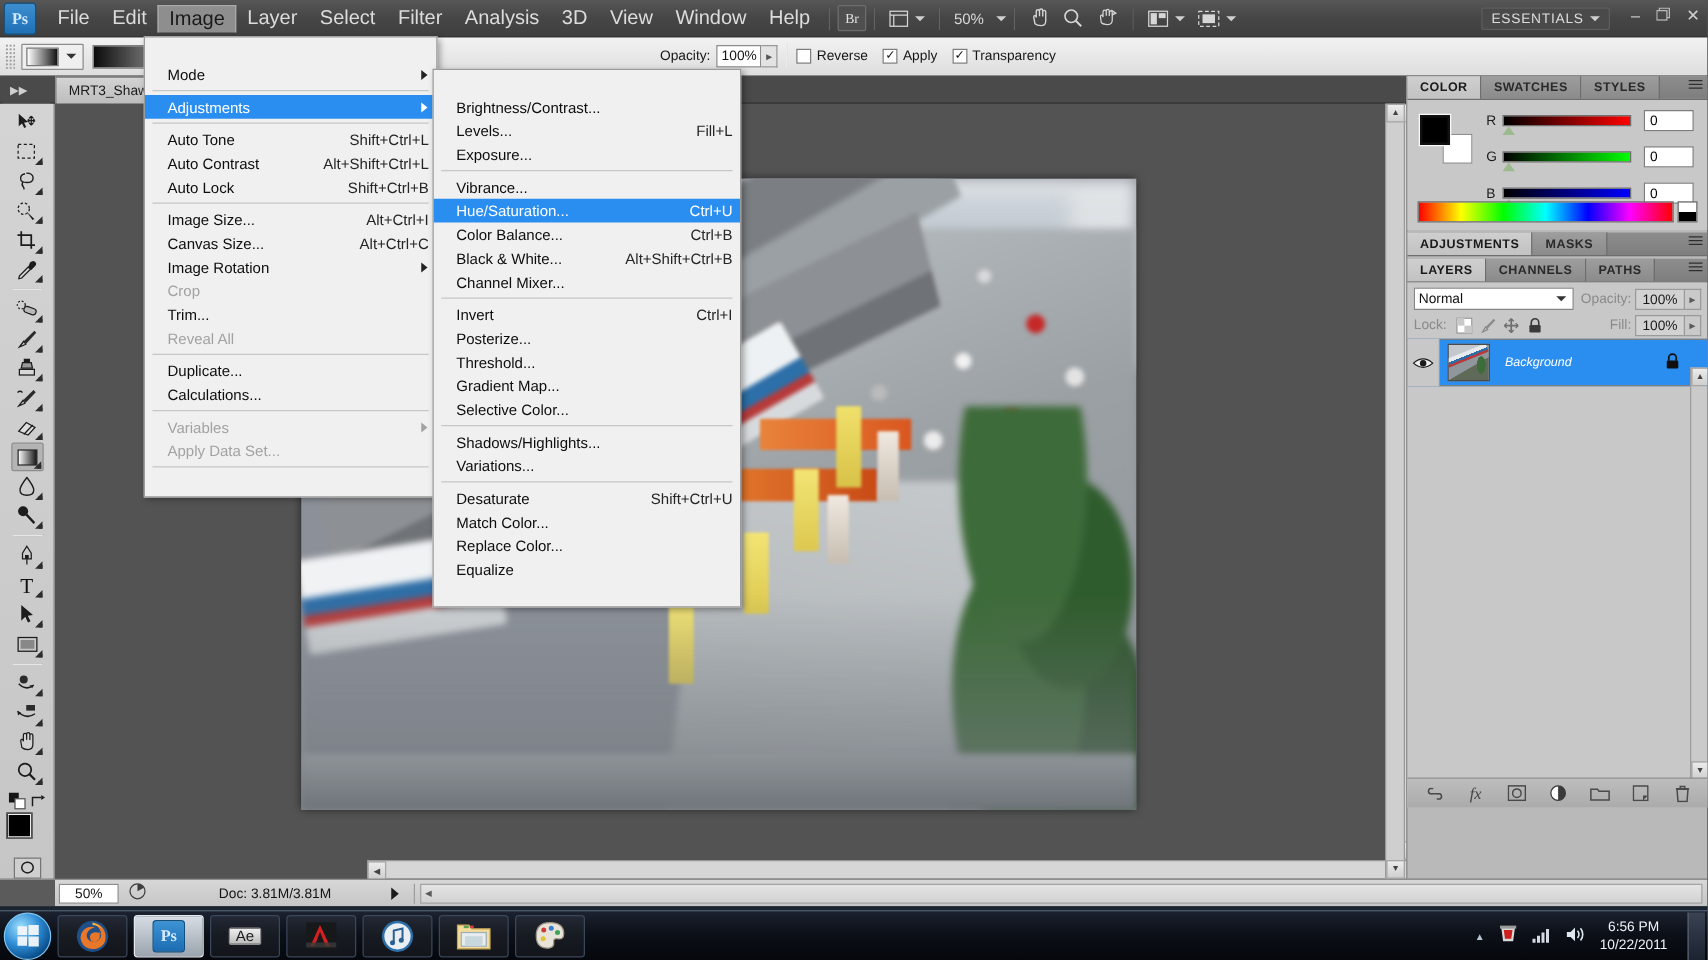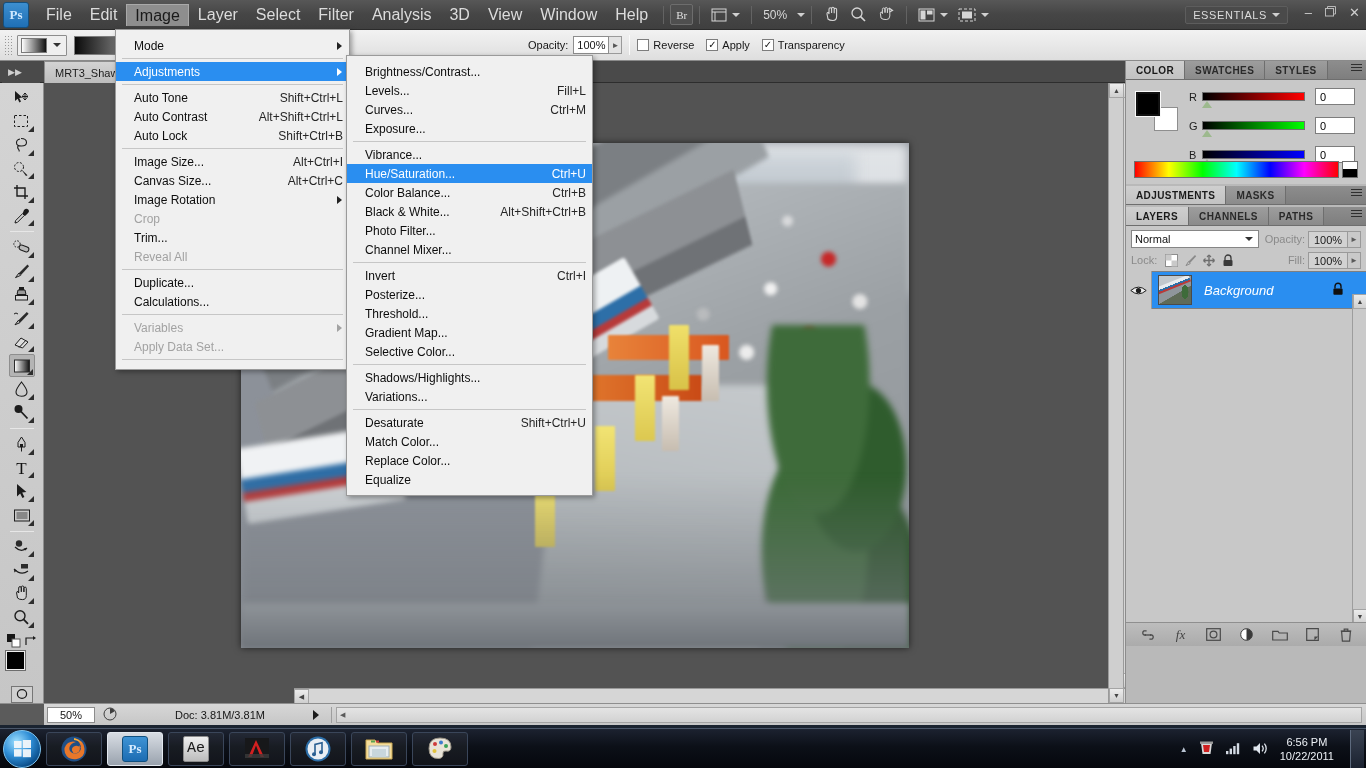--- a/index.html
+++ b/index.html
@@ -281,38 +281,38 @@
   .num-arrow { width:13px; height:17px; background:#c9c9c9; border:1px solid #9a9a9a; border-left:none;
                display:flex; align-items:center; justify-content:center; font-size:8px; color:#5a5a5a; }
   .lay-row2 { display:flex; align-items:center; height:22px; padding:0 5px; }
   .lock-icon { width:16px; height:16px; display:flex; align-items:center; justify-content:center; margin-right:3px; }
   .layer-item { display:flex; align-items:center; height:38px; background:#2a8ef0;
                 border-top:1px solid #7f7f7f; border-bottom:1px solid #7f7f7f; position:relative; }
   .eye-cell { width:26px; height:38px; display:flex; align-items:center; justify-content:center;
               background:#c8c8c8; border-right:1px solid #9a9a9a; }
   .layer-thumb { width:34px; height:30px; margin-left:6px; border:1px solid #4a4a4a;
                  overflow:hidden; position:relative; background:#98a0a8; }
-  .layer-name { color:#fff; font-style:italic; font-size:13px; margin-left:12px; }
+  .layer-name { color:#fff; font-style:italic; font-size:10px; margin-left:12px; }
   .layer-lock { position:absolute; right:22px; }
   .lay-scroll { position:absolute; right:0; top:68px; width:14px; bottom:22px;
                 background:#cacaca; border-left:1px solid #9d9d9d; }
   .panel-footer { position:absolute; left:0; bottom:0; width:241px; height:24px;
     background:linear-gradient(180deg,#bdbdbd,#ababab); border-top:1px solid #8f8f8f;
     display:flex; align-items:center; justify-content:center; gap:17px; }
   .pf-icon { width:16px; height:16px; display:flex; align-items:center; justify-content:center; }
 
   
   .dockscroll { position:absolute; left:1108px; top:83px; width:16px; height:620px;
                 background:#cfcfcf; border-left:1px solid #9a9a9a; border-right:1px solid #9a9a9a; }
 
   
   .menu-panel {
     position:absolute; background:#f0f0f0; border:1px solid #9a9a9a;
     box-shadow:2px 2px 5px rgba(0,0,0,.35); font-size:12px; color:#0d0d0d;
-    z-index:50; padding:6px 0;
+    z-index:50; padding:20px 0;
   }
   .mrow { display:flex; align-items:center; height:19px; padding:0 6px 0 18px;
           position:relative; white-space:nowrap; }
   .mrow .lbl { flex:1; }
   .mrow .acc { color:#262626; margin-left:26px; }
   .mrow.sel { background:#2a8ef0; color:#fff; }
   .mrow.sel .acc { color:#fff; }
   .mrow.dis { color:#a2a2a2; }
   .mrow .sub { position:absolute; right:7px; width:0;height:0;
        border-top:4px solid transparent;border-bottom:4px solid transparent;border-left:5px solid #222; }
@@ -934,44 +934,37 @@
 
   <div class="menu-panel" id="menu-adjust">
     <div class="mrow">
       <span class="lbl">Brightness/Contrast...</span>
     </div>
     <div class="mrow">
       <span class="lbl">Levels...</span>
       <span class="acc">Fill+L</span>
     </div>
     <div class="mrow">
-      <span class="lbl">Curves...</span>
-      <span class="acc">Ctrl+M</span>
-    </div>
-    <div class="mrow">
       <span class="lbl">Exposure...</span>
     </div>
     <div class="msep"></div>
     <div class="mrow">
       <span class="lbl">Vibrance...</span>
     </div>
     <div class="mrow sel">
       <span class="lbl">Hue/Saturation...</span>
       <span class="acc">Ctrl+U</span>
     </div>
     <div class="mrow">
       <span class="lbl">Color Balance...</span>
       <span class="acc">Ctrl+B</span>
     </div>
     <div class="mrow">
       <span class="lbl">Black &amp; White...</span>
       <span class="acc">Alt+Shift+Ctrl+B</span>
-    </div>
-    <div class="mrow">
-      <span class="lbl">Photo Filter...</span>
     </div>
     <div class="mrow">
       <span class="lbl">Channel Mixer...</span>
     </div>
     <div class="msep"></div>
     <div class="mrow">
       <span class="lbl">Invert</span>
       <span class="acc">Ctrl+I</span>
     </div>
     <div class="mrow">
@@ -1041,21 +1034,21 @@
       <svg width="28" height="28" viewBox="0 0 28 28">
         <circle cx="14" cy="14" r="12.5" fill="#1f4f86"></circle>
         <path d="M14 3 Q24 5 24.5 14 Q25 22 17 24 Q8 25.5 5 18 Q3 12 8 8 Q12 5.5 16 7 Q11 8 9.5 12 Q8.5 16 12.5 18 Q17 20 20 16 Q22 13 19 10 Q21.5 16 17 18 Q13 19.5 12 15.6 Q11.4 12 15 11 Q19 10 21 13.5 Q21.5 8 14 3 Z" fill="#e8772a"></path>
         <path d="M14 3 Q20 4.5 22 9 Q19.5 5.5 14 5 Z" fill="#f5b23e"></path>
       </svg>
     </div>
     <div class="tb-item active">
       <span style="display:flex;align-items:center;justify-content:center;width:26px;height:26px;border-radius:3px;background:linear-gradient(180deg,#3e93d4,#1c6cb2);border:1px solid #10507f;color:#d7ecff;font-family:'Liberation Serif',serif;font-weight:bold;font-size:13px">Ps</span>
     </div>
     <div class="tb-item">
-      <span style="display:flex;align-items:center;justify-content:center;width:26px;height:26px;border-radius:2px;background:linear-gradient(180deg,#efefef,#bcbcbc);border:1px solid #8c8c8c;color:#1a1a1a;font-family:Liberation Mono, monospace;font-size:15px">Ae</span>
+      <span style="display:flex;align-items:center;justify-content:center;width:26px;height:14px;border-radius:2px;background:linear-gradient(180deg,#efefef,#bcbcbc);border:1px solid #8c8c8c;color:#1a1a1a;font-family:Liberation Sans, sans-serif;font-size:12px">Ae</span>
     </div>
     <div class="tb-item">
       <svg width="28" height="26" viewBox="0 0 28 26">
         <rect x="2" y="2" width="24" height="22" fill="#17181a"></rect>
         <path d="M13 4 L21 21 H17.6 L13 9.5 L8.6 21 H5.2 Z" fill="#d32020"></path>
         <rect x="2" y="18" width="24" height="4" fill="#3b3b3b" opacity=".8"></rect>
       </svg>
     </div>
     <div class="tb-item">
       <svg width="28" height="28" viewBox="0 0 28 28">

